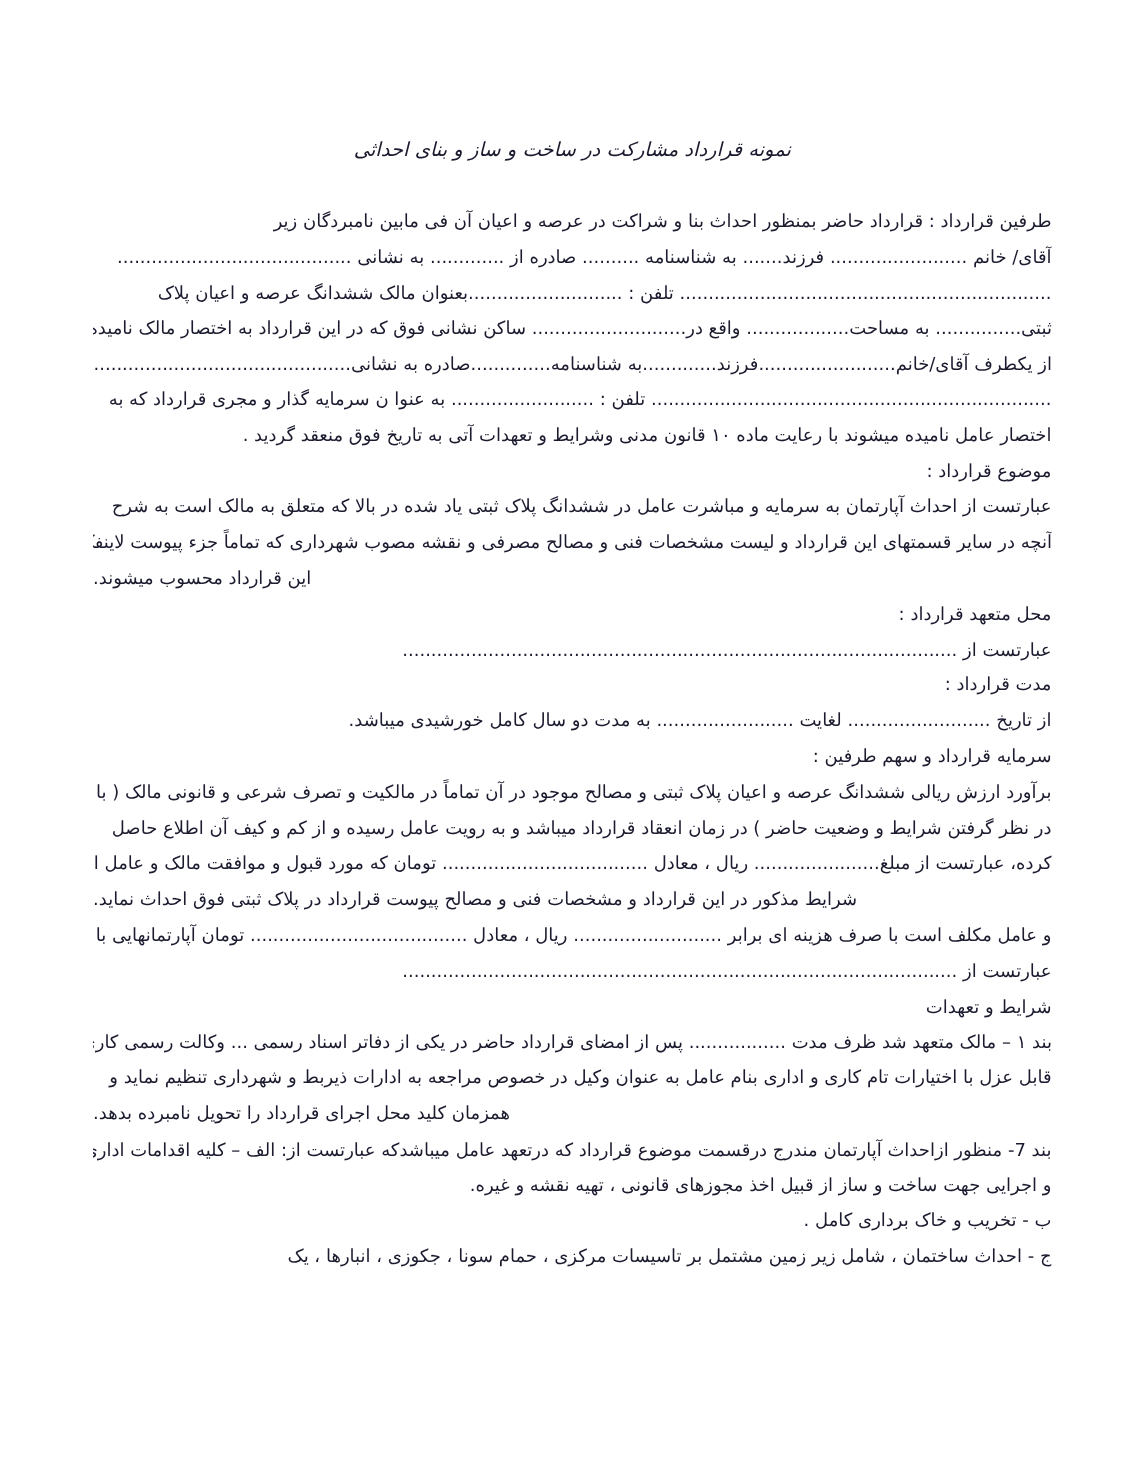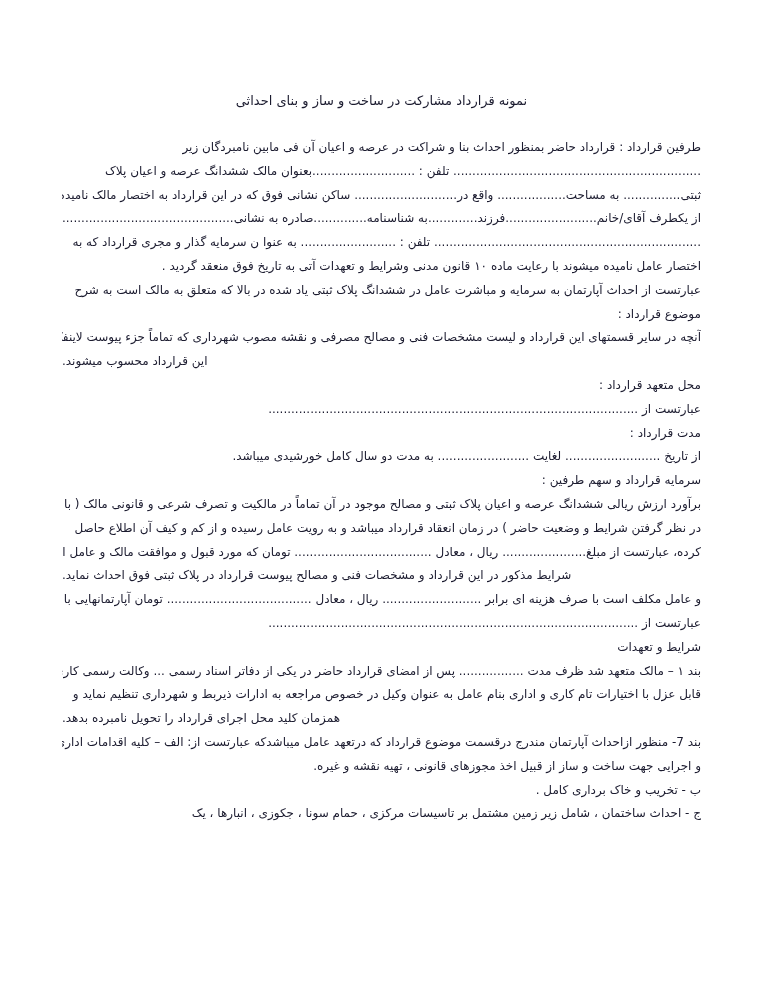--- a/index.html
+++ b/index.html
@@ -9,20 +9,21 @@
     background:#ffffff;
     font-family:"DejaVu Sans",sans-serif;
     color:#1b1b2f;
     overflow:hidden;
   }
   .doc-title{
     position:absolute;top:93px;left:0;right:0;
     text-align:center;
     font-size:13px;
     direction:rtl;
+    font-style:italic;
   }
   .content{
     position:absolute;
     top:136px;left:62px;right:62px;
     direction:rtl;
   }
   .line{
     height:23.8px;
     line-height:23.8px;
     font-size:12px;
@@ -33,27 +34,28 @@
   }
   .line.center{text-align:left;}
 </style>
 </head>
 <body>
 
 <div class="page">
   <div class="doc-title">نمونه قرارداد مشارکت در ساخت و ساز و بنای احداثی</div>
   <div class="content">
       <div class="line">طرفین قرارداد : قرارداد حاضر بمنظور احداث بنا و شراکت در عرصه و اعیان آن فی مابین نامبردگان زیر</div>
+      <div class="line">آقای/ خانم ........................ فرزند....... به شناسنامه .......... صادره از ............. به نشانی .........................................</div>
       <div class="line">................................................................. تلفن : ...........................بعنوان مالک ششدانگ عرصه و اعیان پلاک</div>
       <div class="line">ثبتی............... به مساحت.................. واقع در........................... ساکن نشانی فوق که در این قرارداد به اختصار مالک نامیده میشود</div>
       <div class="line">از یکطرف آقای/خانم........................فرزند.............به شناسنامه..............صادره به نشانی.................................................</div>
       <div class="line">...................................................................... تلفن : ......................... به عنوا ن سرمایه گذار و مجری قرارداد که به</div>
       <div class="line">اختصار عامل نامیده میشوند با رعایت ماده ۱۰ قانون مدنی وشرایط و تعهدات آتی به تاریخ فوق منعقد گردید .</div>
+      <div class="line">موضوع قرارداد :</div>
       <div class="line">عبارتست از احداث آپارتمان به سرمایه و مباشرت عامل در ششدانگ پلاک ثبتی یاد شده در بالا که متعلق به مالک است به شرح</div>
-      <div class="line">موضوع قرارداد :</div>
       <div class="line">آنچه در سایر قسمتهای این قرارداد و لیست مشخصات فنی و مصالح مصرفی و نقشه مصوب شهرداری که تماماً جزء پیوست لاینفک</div>
       <div class="line center">این قرارداد محسوب میشوند.</div>
       <div class="line">محل متعهد قرارداد :</div>
       <div class="line">عبارتست از .................................................................................................</div>
       <div class="line">مدت قرارداد :</div>
       <div class="line">از تاریخ ......................... لغایت ........................ به مدت دو سال کامل خورشیدی میباشد.</div>
       <div class="line">سرمایه قرارداد و سهم طرفین :</div>
       <div class="line">برآورد ارزش ریالی ششدانگ عرصه و اعیان پلاک ثبتی و مصالح موجود در آن تماماً در مالکیت و تصرف شرعی و قانونی مالک ( با</div>
       <div class="line">در نظر گرفتن شرایط و وضعیت حاضر ) در زمان انعقاد قرارداد میباشد و به رویت عامل رسیده و از کم و کیف آن اطلاع حاصل</div>
       <div class="line">کرده، عبارتست از مبلغ...................... ریال ، معادل .................................... تومان که مورد قبول و موافقت مالک و عامل است</div>

